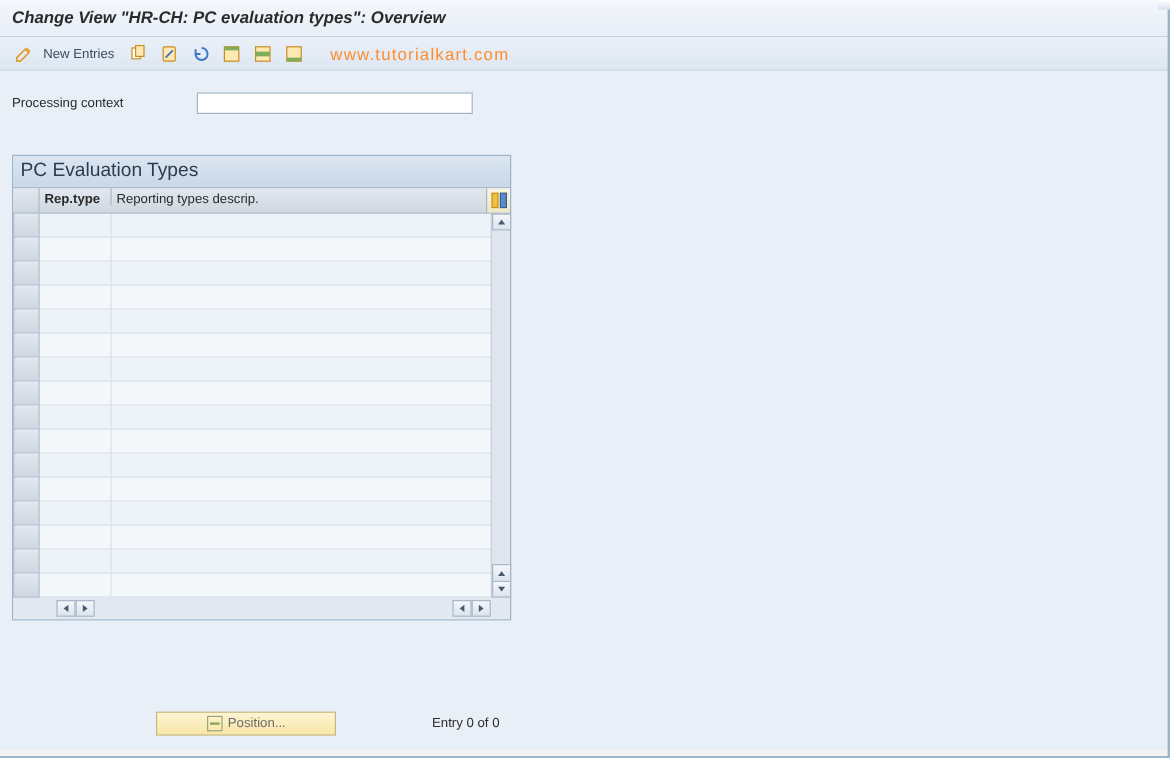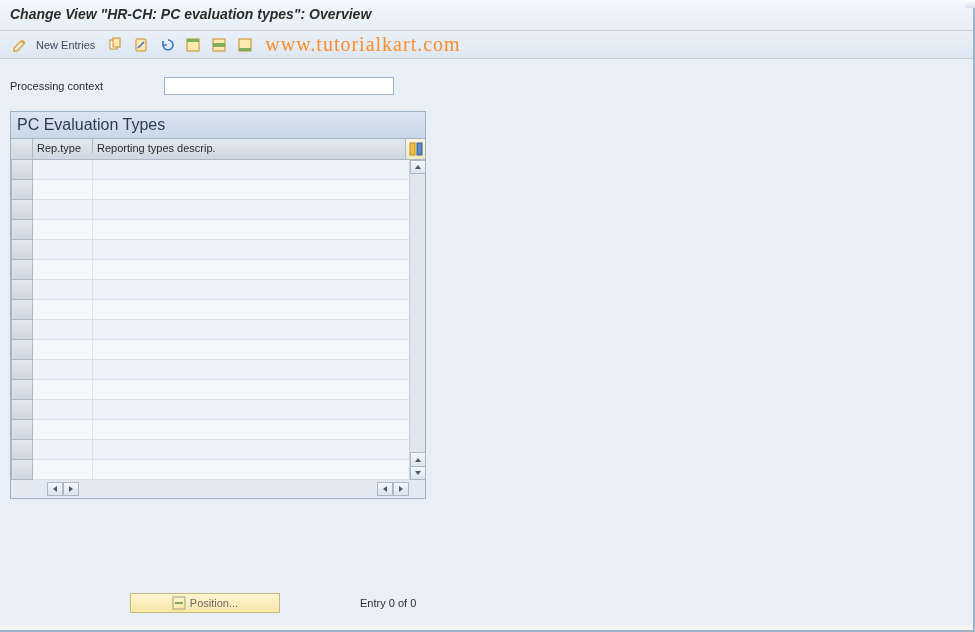--- a/index.html
+++ b/index.html
@@ -41,37 +41,37 @@
       border-radius: 2px;
     }
     .tool-icon svg { width: 16px; height: 16px; display:block; }
     .new-entries {
       color: #3a4a5d;
       cursor: pointer;
       margin-right: 4px;
     }
     .watermark {
       color: #ff8c2b;
-      font-size: 20px;
+      font-size: 14px;
       letter-spacing: 1px;
-      margin-left: 4px;
-      font-family: Liberation Serif, serif;
+      margin-left: 14px;
+      font-family: Liberation Sans, sans-serif;
       white-space: nowrap;
     }
     
     .content {
       background: #e9eff6;
       padding: 18px 10px 10px 10px;
       height: calc(632px - 66px);
       position: relative;
     }
     .field-row {
       display: flex; align-items: center;
       gap: 24px;
-      margin-bottom: 16px;
+      margin-bottom: 34px;
     }
     .field-label { width: 130px; }
     .field-input {
       width: 230px; height: 18px;
       border: 1px solid #9fb3c7;
       background: #fff;
       font-size: 11px;
       padding: 1px 2px;
     }
     
@@ -87,21 +87,21 @@
       color: #2d3d50;
       font-size: 16px;
     }
     .table-header {
       display: flex;
       background: linear-gradient(#e2e8ef, #cfd7e0);
       border-bottom: 1px solid #aab8c7;
       position: relative;
     }
     .table-header .th0 { width: 22px; border-right: 1px solid #aab8c7; height: 20px; }
-    .table-header .th1 { width: 60px; border-right: 1px solid #aab8c7; height: 14px; padding: 3px 4px; }
+    .table-header .th1 { width: 60px; border-right: 1px solid #aab8c7; height: 14px; padding: 3px 4px; font-weight: bold; }
     .table-header .th2 { flex: 1;    height: 20px; padding: 3px 4px; }
     .cfg-btn {
       width: 20px; height: 20px;
       border-left: 1px solid #aab8c7;
       display: flex; align-items: center; justify-content: center;
       cursor: pointer;
       background: linear-gradient(#f6f3e1, #f0e9c3);
     }
     .cfg-btn svg { width:14px; height:14px; }
 

